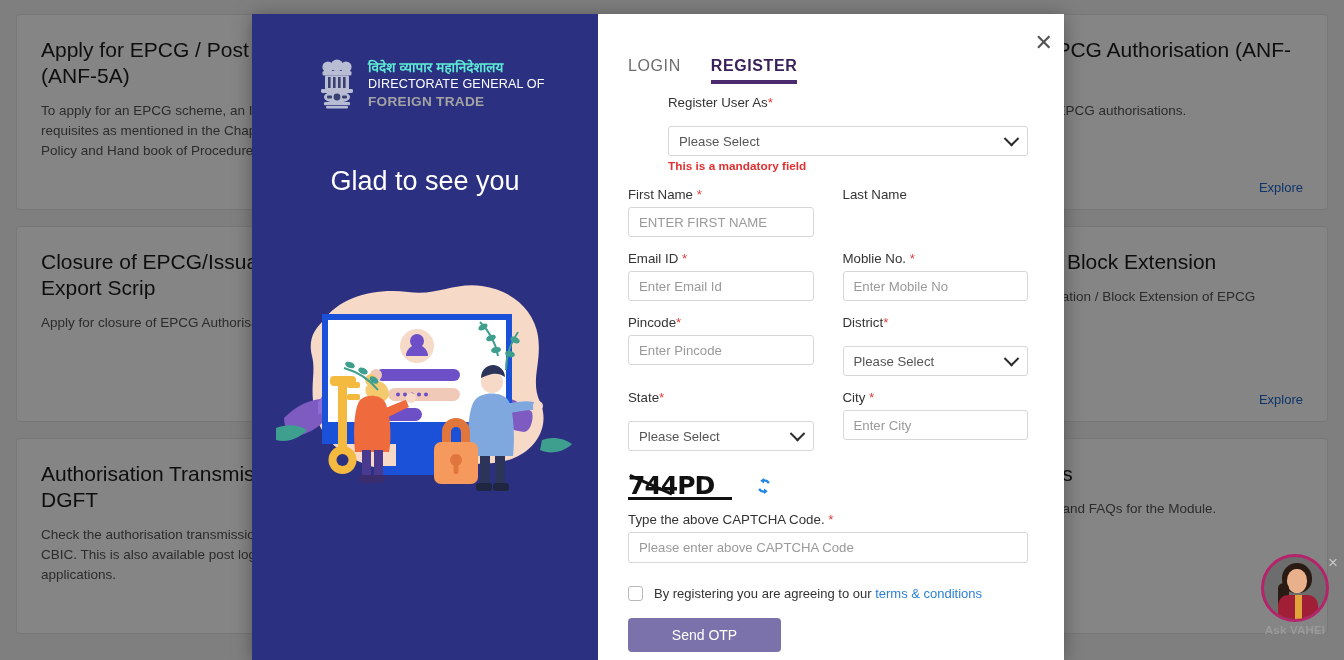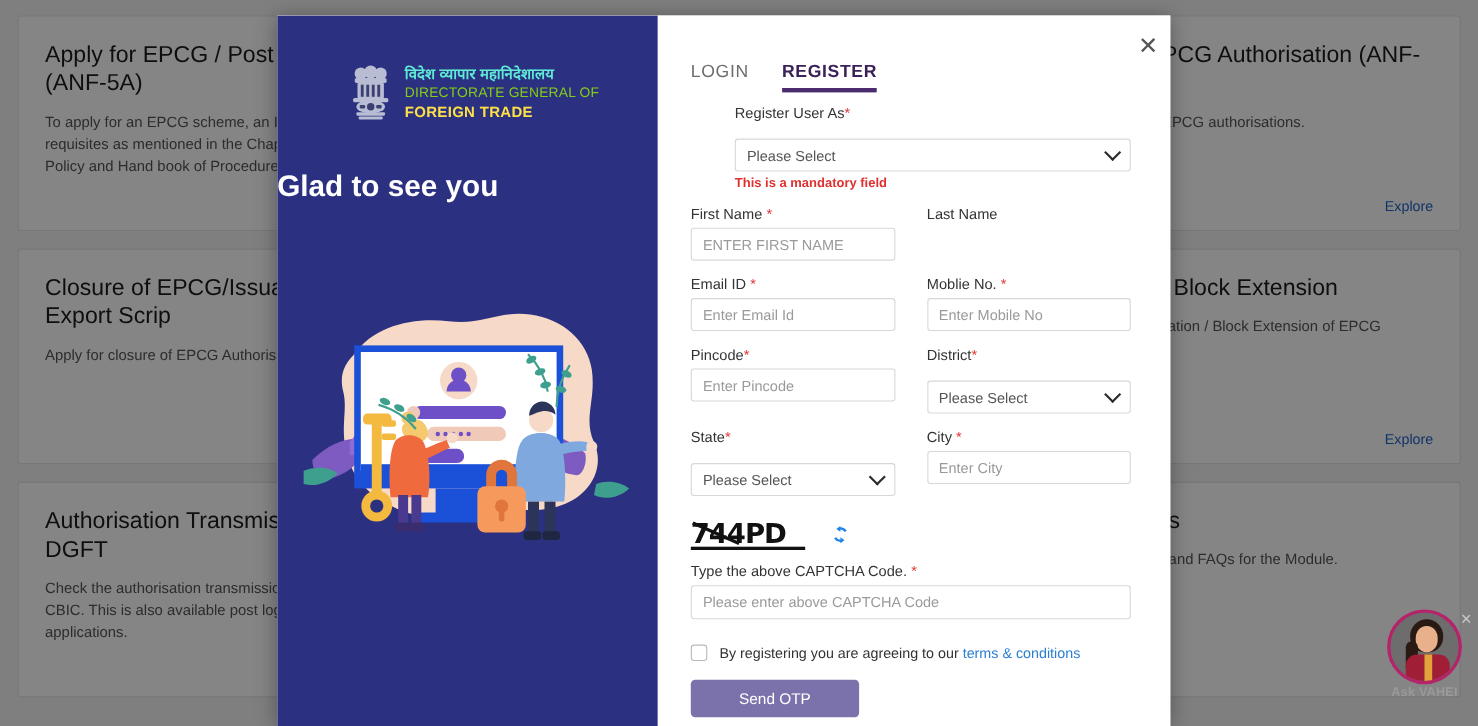--- a/index.html
+++ b/index.html
@@ -148,40 +148,41 @@
   #brand-text { padding-top: 2px; }
   .brand-hi {
     color: #5eead4;
     font-size: 13.5px;
     font-weight: bold;
     line-height: 16px;
     letter-spacing: .1px;
     white-space: nowrap;
   }
   .brand-en1 {
-    color: #84cc16;
+    color: #ffffff;
     font-size: 12.6px;
     line-height: 17px;
     letter-spacing: .15px;
     white-space: nowrap;
     text-align: right;
   }
   .brand-en2 {
-    color: #fde047;
+    color: #a3a3a3;
     font-size: 13.6px;
     font-weight: bold;
     line-height: 18px;
     letter-spacing: .3px;
     white-space: nowrap;
   }
   #glad {
-    margin-top: 40px;
+    margin-top: 52px;
+    text-align: center;
     color: #ffffff;
     font-size: 27px;
-    font-weight: 700;
+    font-weight: 400;
   }
   #illustration {
     position: absolute;
     left: 18px; top: 256px;
     width: 312px; height: 240px;
   }
 
   
   #modal-right {
     flex: 1 1 auto;

